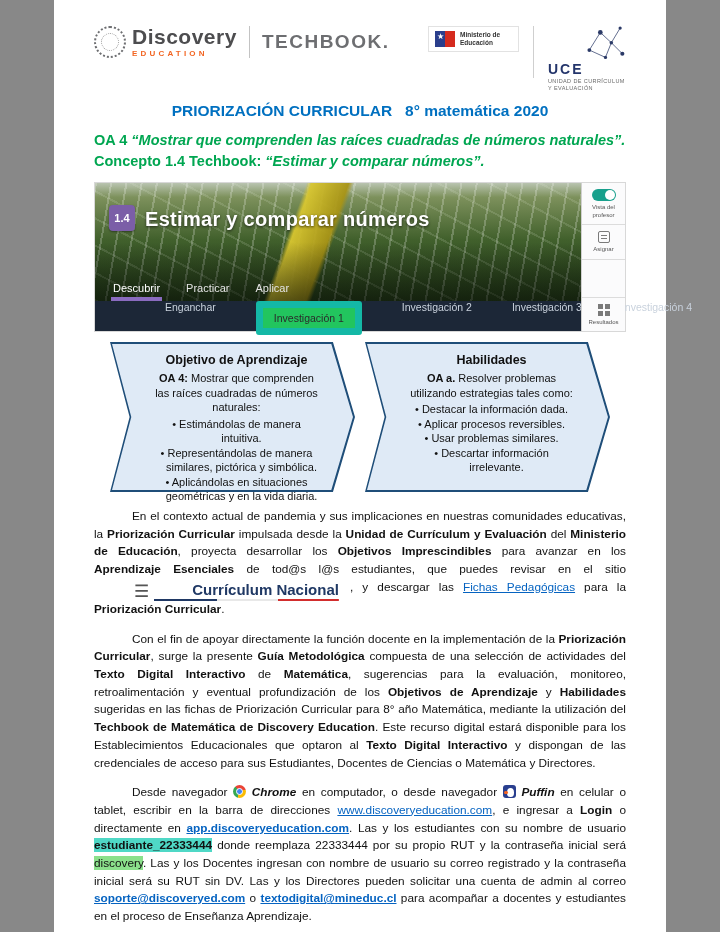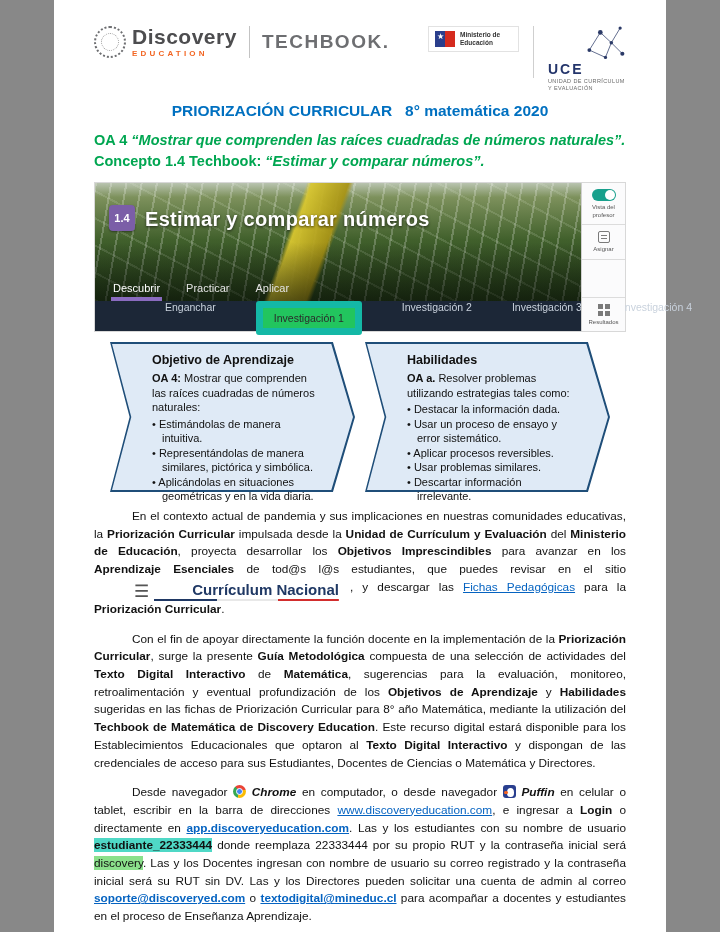--- a/index.html
+++ b/index.html
@@ -59,21 +59,21 @@
   .rail-section:last-child { margin-top:auto; border-top:1px solid #dcdcdc; border-bottom:none; }
   .toggle { width:24px; height:12px; border-radius:6px; background:#18a08c; position:relative; cursor:pointer; }
   .toggle::after { content:""; position:absolute; right:1px; top:1px; width:10px; height:10px; background:#fff; border-radius:50%; }
   .rail-label { font-size:6px; color:#555; text-align:center; line-height:1.25; }
   .assign-glyph { width:12px; height:12px; border:1px solid #7a7a7a; border-radius:2px; position:relative; }
   .assign-glyph::after { content:""; position:absolute; left:2px; right:2px; top:3px; height:1px; background:#7a7a7a; box-shadow:0 3px 0 #7a7a7a; }
   .grid-glyph { width:12px; height:12px; display:grid; grid-template-columns:1fr 1fr; gap:2px; }
   .grid-glyph span { background:#7a7a7a; }
 
   
-  .callouts { display:flex; gap:10px; margin:10px 16px 0; }
+  .callouts { display:flex; gap:10px; margin:10px 16px 0;text-align:center; }
   .callout { position:relative; flex:1; height:150px; }
   .callout .shape-border { position:absolute; inset:0; background:#1f4e79; clip-path:polygon(0 0, 91% 0, 100% 50%, 91% 100%, 0 100%, 8% 50%); }
   .callout .shape-fill { position:absolute; inset:2px; background:#dfeaf6; clip-path:polygon(0 0, 91% 0, 100% 50%, 91% 100%, 0 100%, 8% 50%); }
   .callout .content { position:absolute; inset:0; padding:11px 34px 6px 42px; }
   .callout h3 { margin:0 0 4px; font-size:12.5px; color:#111; }
   .callout .lead { font-size:11px; color:#111; line-height:1.32; margin-bottom:2px; }
   .callout .lead .b { font-weight:bold; }
   .bullet-item { font-size:11px; color:#111; line-height:1.32; padding-left:10px; text-indent:-10px; }
   .bullet-item::before { content:"• "; }
 
@@ -212,21 +212,20 @@
       </div>
     </div>
     <div class="callout">
       <div class="shape-border"></div>
       <div class="shape-fill"></div>
       <div class="content">
         <h3>Habilidades</h3>
         <div class="lead"><span class="b">OA a.</span><span>  Resolver problemas utilizando estrategias tales como:</span></div>
         <div>
             <div class="bullet-item">Destacar la información dada.</div>
-            <div class="bullet-item">Usar un proceso de ensayo y error sistemático.</div>
             <div class="bullet-item">Aplicar procesos reversibles.</div>
             <div class="bullet-item">Usar problemas similares.</div>
             <div class="bullet-item">Descartar información irrelevante.</div>
           </div>
       </div>
     </div>
   </div>
 
   <div class="body-text">
     <p><span>En el contexto actual de pandemia y sus implicaciones en nuestras comunidades educativas, la </span><span class="b">Priorización Curricular</span><span> impulsada desde la </span><span class="b">Unidad de Currículum y Evaluación</span><span> del </span><span class="b">Ministerio de Educación</span><span>, proyecta desarrollar los </span><span class="b">Objetivos Imprescindibles</span><span> para avanzar en los </span><span class="b">Aprendizaje Esenciales</span><span> de tod@s l@s estudiantes, que puedes revisar en el sitio </span><span class="cn-logo">

